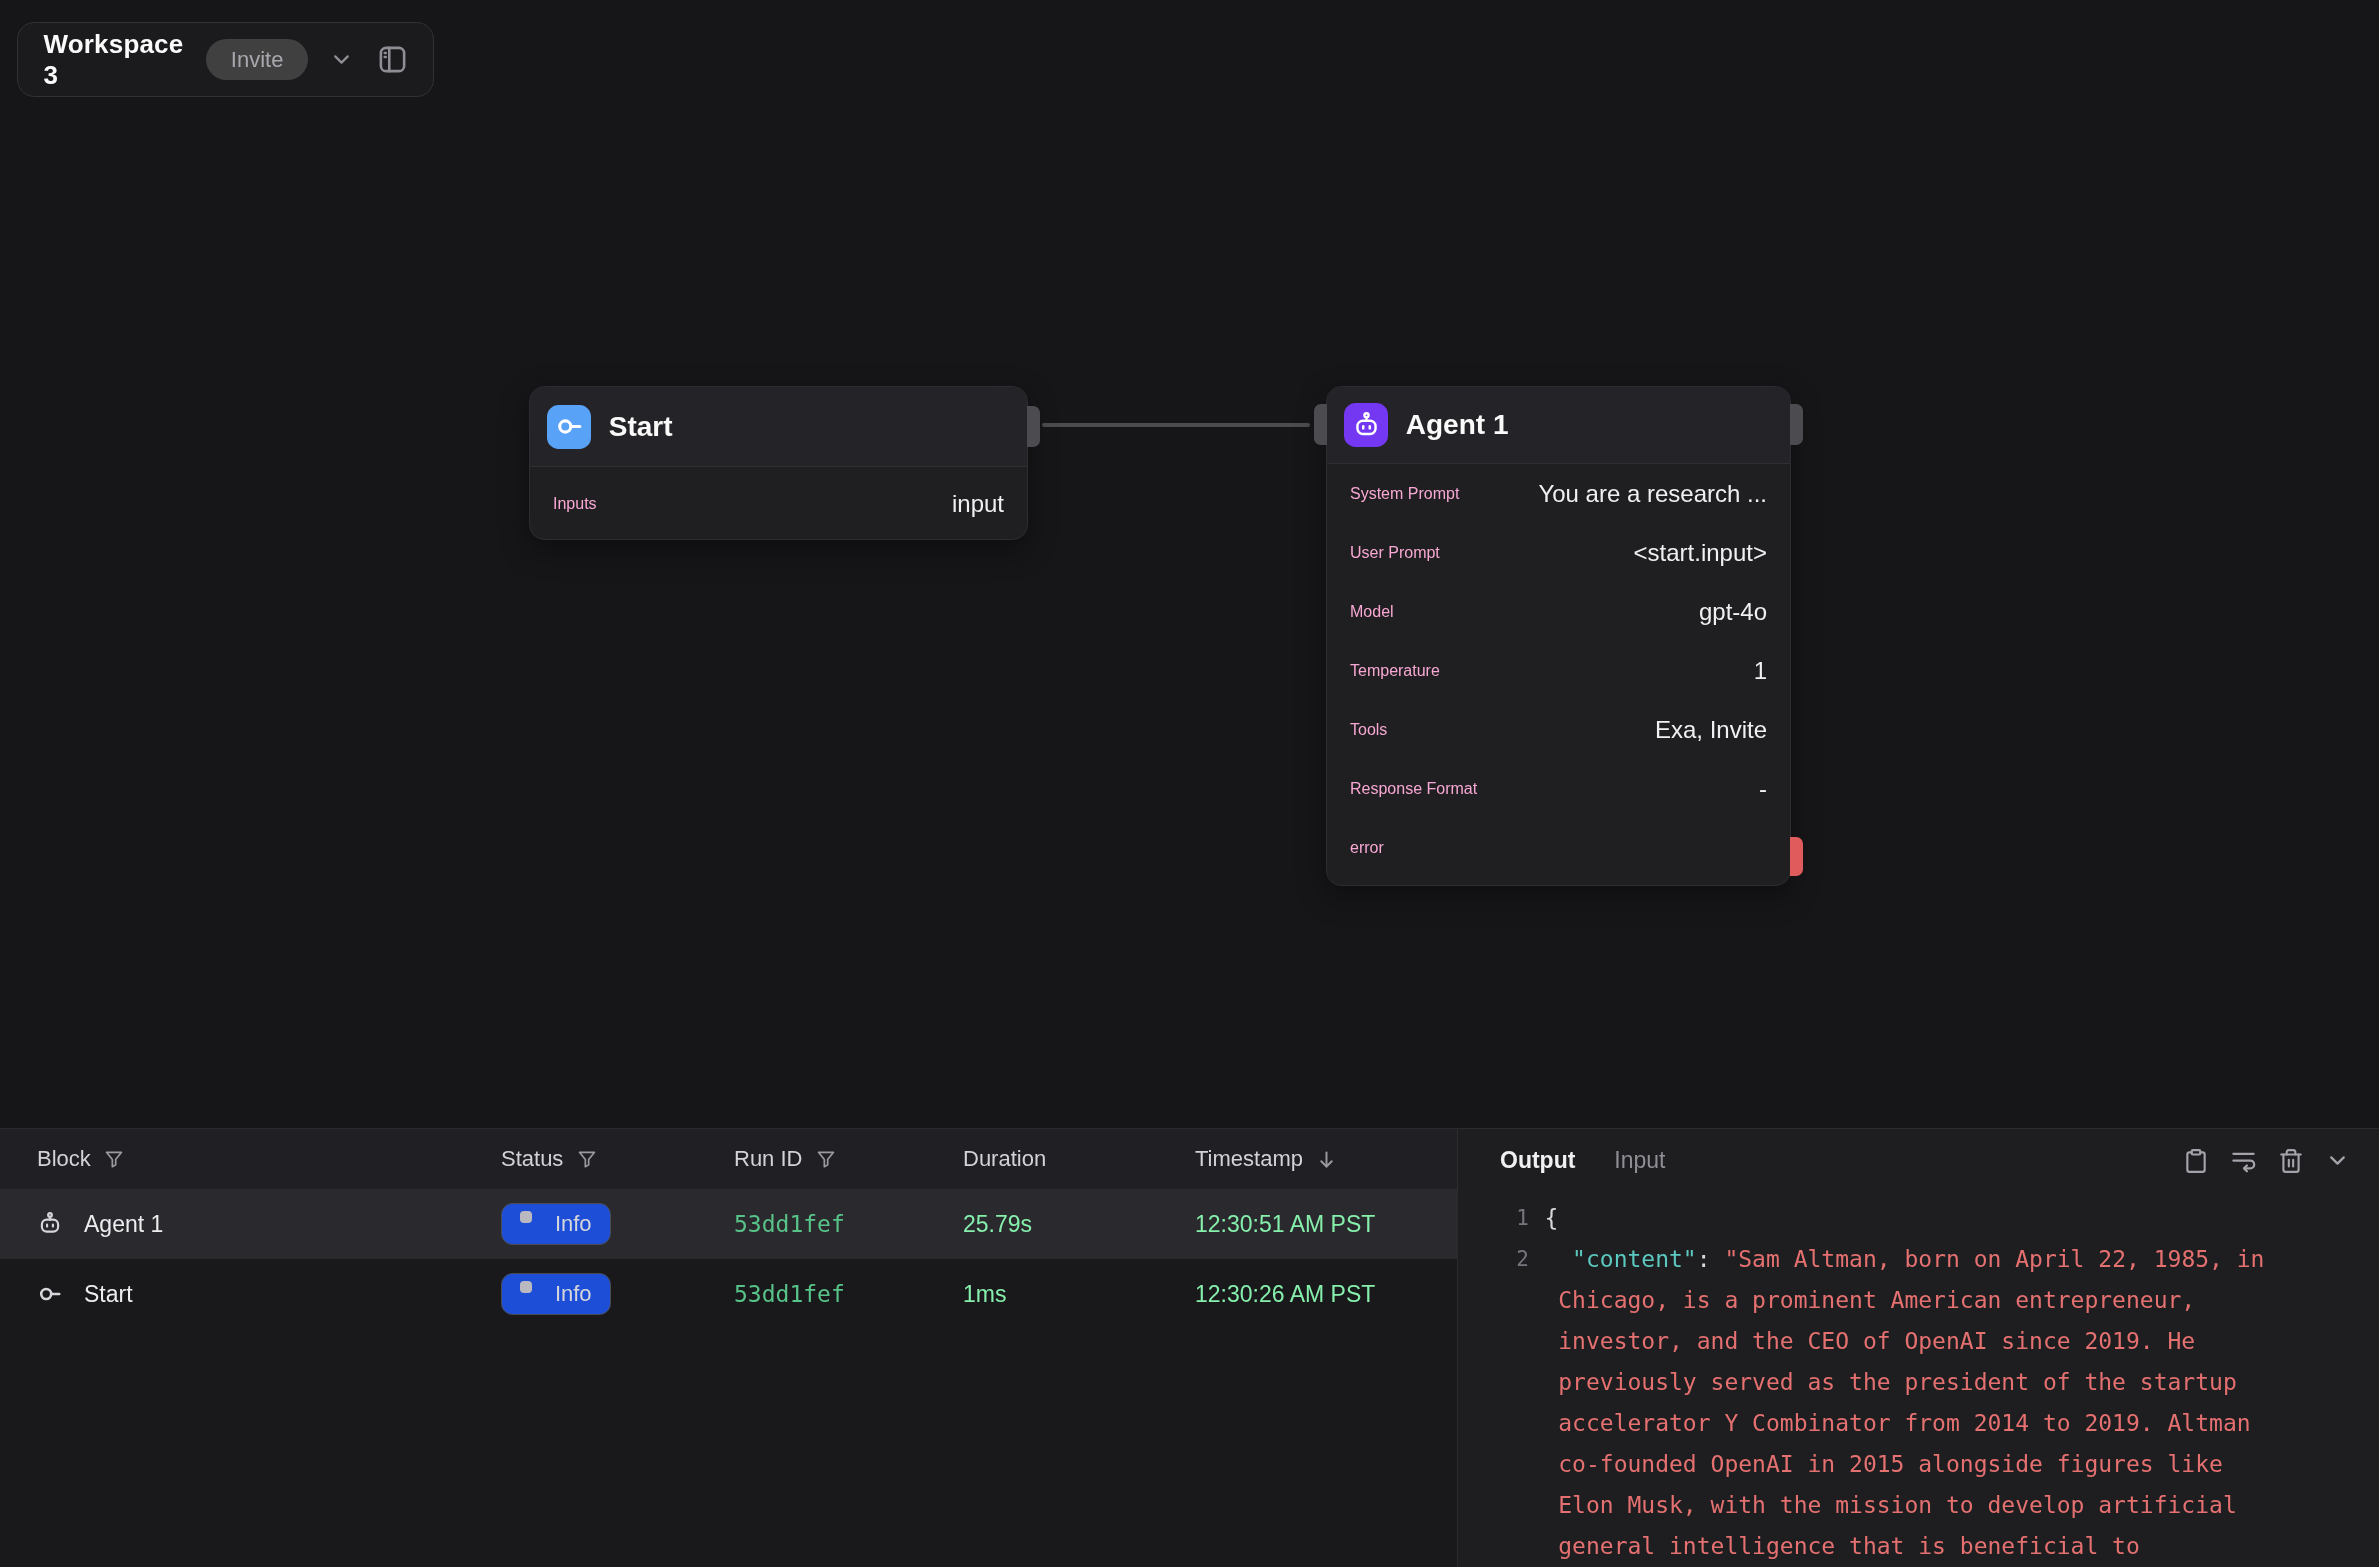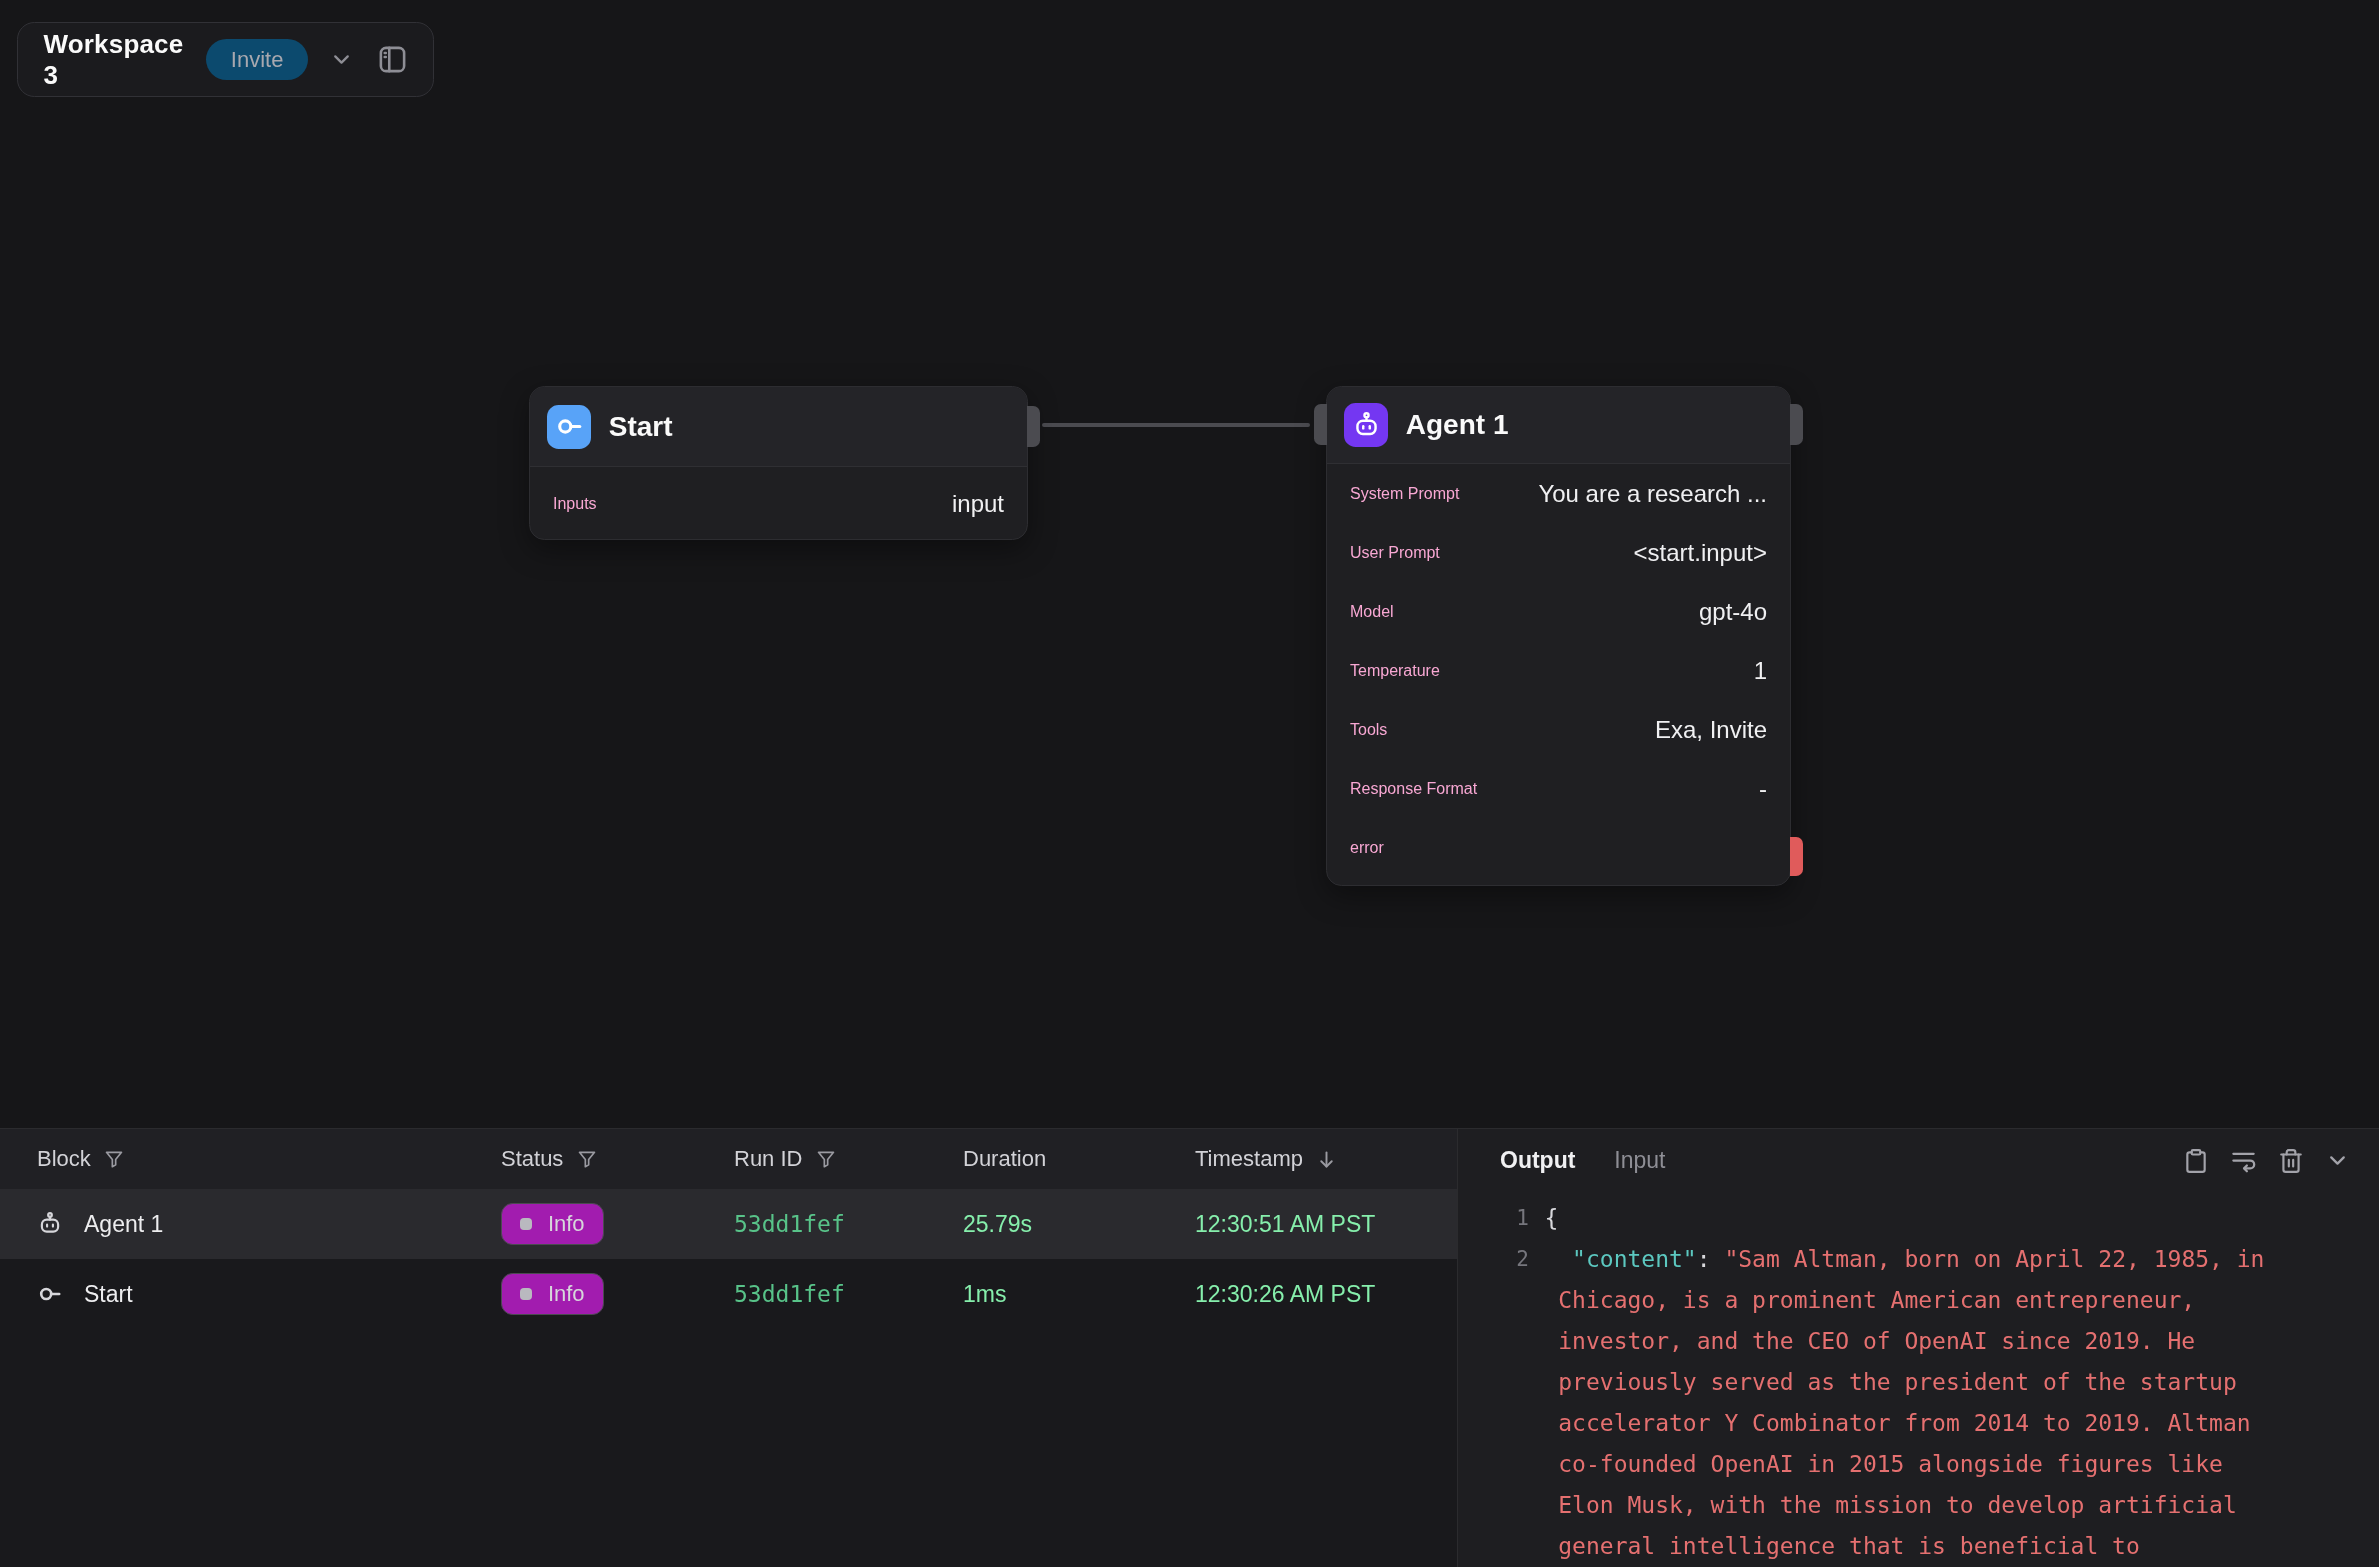--- a/index.html
+++ b/index.html
@@ -5,21 +5,21 @@
   * { margin:0; padding:0; box-sizing:border-box; }
   html,body { width:2379px; height:1567px; overflow:hidden; background:#161618;
               font-family:"Liberation Sans", sans-serif; color:#f2f2f3; }
   .stage { position:relative; width:1887px; height:1567px; }
 
   
   .ws-bar { position:absolute; left:17.4px; top:22px; width:417px; height:75px;
             background:#1b1b1e; border:1.9px solid #313136; border-radius:17.4px;
             display:flex; align-items:center; padding:0 25px; }
   .ws-title { font-size:26px; font-weight:600; color:#fafafa; letter-spacing:0.2px; }
-  .invite-btn { margin-left:19.3px; background:#0c4a6e; color:#a8a8af; border:none;
+  .invite-btn { margin-left:19.3px; background:#404040; color:#a8a8af; border:none;
                 font-family:inherit; font-size:22px; padding:7.7px 25px; border-radius:965px; cursor:pointer; }
   .ws-icon { color:#8e8e95; display:flex; align-items:center; }
   .ws-chevron { margin-left:21px; }
   .ws-panel { margin-left:23px; }
 
   
   .node { position:absolute; background:#1f1f22; border:1px solid #2d2d31; border-radius:15.4px;
           box-shadow:0 9.7px 29px rgba(0,0,0,.38); }
   .node-header { display:flex; align-items:center; gap:17.4px; padding:0 17.4px;
                  background:#242428; border-bottom:1px solid #2f2f33;
@@ -57,22 +57,22 @@
           align-items:center; padding-left:37px; }
   .thead { height:60px; background:#202024; }
   .th { display:flex; align-items:center; gap:13.5px; font-size:22px; color:#d2d2d7; font-weight:500; }
   .th .fico { color:#9a9aa1; display:flex; cursor:pointer; }
   .log-row { height:70px; cursor:pointer; }
   .row-selected { background:#2a2a2e; }
   .cell-block { display:flex; align-items:center; gap:21px; font-size:23px; color:#ededef; }
   .cell-block .bico { color:#d6d6da; display:flex; }
   .runid { font-family:"DejaVu Sans Mono", monospace; font-size:23px; color:#58c389; }
   .cell { font-size:23px; color:#86efac; }
-  .status-badge { display:inline-flex; align-items:center; gap:16px; padding:6.8px 18.3px;
-                  border:1.9px solid #4b4b51; border-radius:11.6px; background:#a21caf; }
+  .status-badge { display:inline-flex; gap:23px; padding:6.8px 18.3px;
+                  border:1.9px solid #4b4b51; border-radius:11.6px; background:#1d4ed8; }
   .status-dot { width:11.6px; height:11.6px; border-radius:3.9px; background:#b9b9bf; }
   .status-text { font-size:22px; color:#d6d6da; }
 
   
   .outpanel { flex:1; background:#1e1e21; display:flex; flex-direction:column; }
   .out-header { height:73px; display:flex; align-items:center; padding:0 29px 0 42px; }
   .tab { font-size:23px; cursor:pointer; }
   .tab-active { color:#f0f0f2; font-weight:600; }
   .tab-idle { color:#8e8e95; margin-left:39px; }
   .out-actions { margin-left:auto; display:flex; align-items:center; gap:21px; color:#a3a3aa; }

